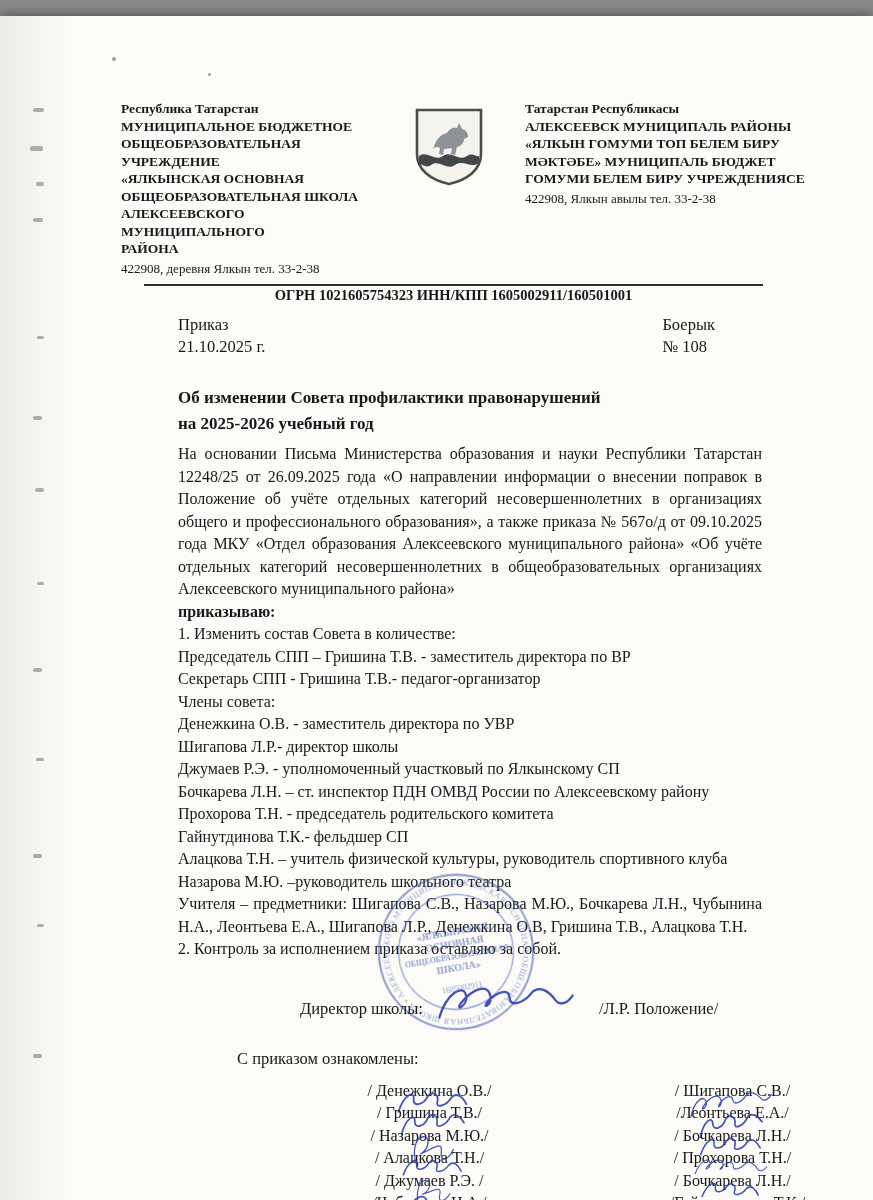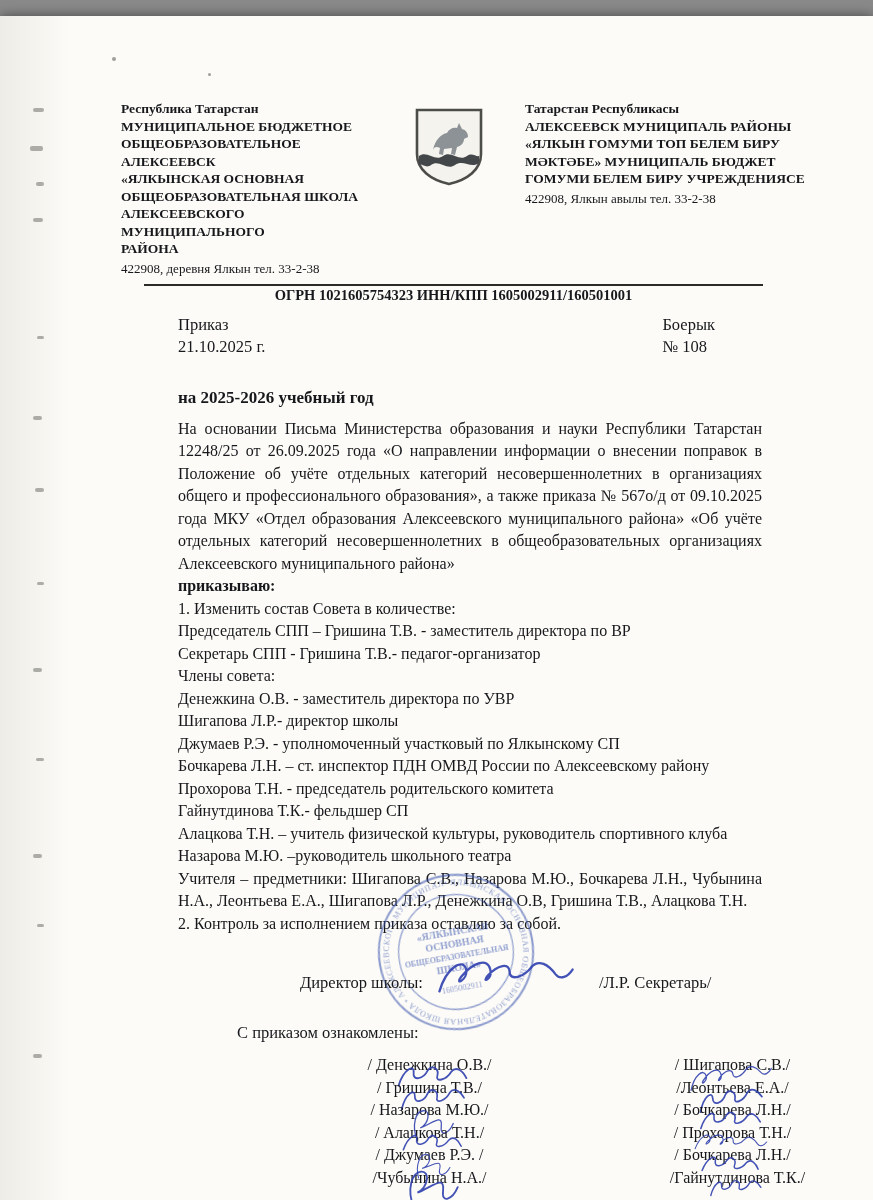--- a/index.html
+++ b/index.html
@@ -83,21 +83,21 @@
   <div class="mark" style="left:33px;top:838px;width:9px;height:4px"></div>
   <div class="mark" style="left:37px;top:908px;width:7px;height:3px"></div>
   <div class="mark" style="left:33px;top:1038px;width:9px;height:4px"></div>
   <div class="dot" style="left:112px;top:41px;width:4px;height:4px"></div>
   <div class="dot" style="left:208px;top:57px;width:3px;height:3px"></div>
 
   <div class="header">
     <div class="h-block h-left">
       <div>Республика Татарстан</div>
       <div>МУНИЦИПАЛЬНОЕ БЮДЖЕТНОЕ</div>
-      <div>ОБЩЕОБРАЗОВАТЕЛЬНОЕ АЛЕКСЕЕВСК</div>
+      <div>ОБЩЕОБРАЗОВАТЕЛЬНАЯ УЧРЕЖДЕНИЕ</div>
       <div>«ЯЛКЫНСКАЯ  ОСНОВНАЯ</div>
       <div>ОБЩЕОБРАЗОВАТЕЛЬНАЯ ШКОЛА</div>
       <div>АЛЕКСЕЕВСКОГО МУНИЦИПАЛЬНОГО</div>
       <div>РАЙОНА</div>
       <div class="address">422908, деревня Ялкын     тел.  33-2-38</div>
     </div>
 
     <div class="h-emblem">
       <svg width="72" height="80" viewBox="0 0 72 80">
         <path d="M4,4 h64 v44 c0,16 -14,26 -32,30 C18,74 4,64 4,48 Z" fill="#f4f3ee" stroke="#4c4c49" stroke-width="2.6"></path>
@@ -123,20 +123,21 @@
       <div class="b">Приказ</div>
       <div>21.10.2025 г.</div>
     </div>
     <div>
       <div class="b">Боерык</div>
       <div>№ 108</div>
     </div>
   </div>
 
   <div class="title">
+    <div>Об изменении Совета профилактики правонарушений</div>
     <div> на 2025-2026 учебный год</div>
   </div>
 
   <div class="body">
     <p class="intro">На основании  Письма Министерства образования и науки Республики Татарстан 12248/25 от 26.09.2025 года «О направлении информации о внесении поправок в Положение об учёте отдельных категорий несовершеннолетних в организациях общего и профессионального образования», а также  приказа № 567о/д от 09.10.2025 года  МКУ «Отдел образования Алексеевского муниципального района»   «Об учёте отдельных категорий несовершеннолетних в общеобразовательных организациях Алексеевского муниципального района»</p>
     <p class="orderword">приказываю:</p>
     <p class="item">1. Изменить состав Совета в количестве:</p>
     <p class="item">Председатель СПП – Гришина Т.В. - заместитель директора по ВР</p>
     <p class="item">Секретарь СПП - Гришина Т.В.- педагог-организатор</p>
     <p class="item">Члены совета:</p>
@@ -152,21 +153,21 @@
     <p class="item">2. Контроль за исполнением приказа оставляю за собой.</p>
   </div>
 
   <div class="director-row">
     <span class="b">Директор школы:</span>
     <span class="director-sig">
       <svg width="150" height="46" viewBox="0 0 118 38">
           <use href="#p-sigA" class="ink" style="stroke-width:1.9"></use>
         </svg>
     </span>
-    <span>/Л.Р. Секретарь/</span>
+    <span>/Л.Р. Положение/</span>
   </div>
 
   <div class="ack-label">С приказом ознакомлены:</div>
 
   <div class="ack-grid">
     <div class="ack-col col-left">
       <div class="ack-row">
         <span>/ Денежкина О.В./</span>
         <svg class="sig" width="78" height="28" viewBox="0 0 70 26">
             <use href="#p-sigB" class="ink"></use>

